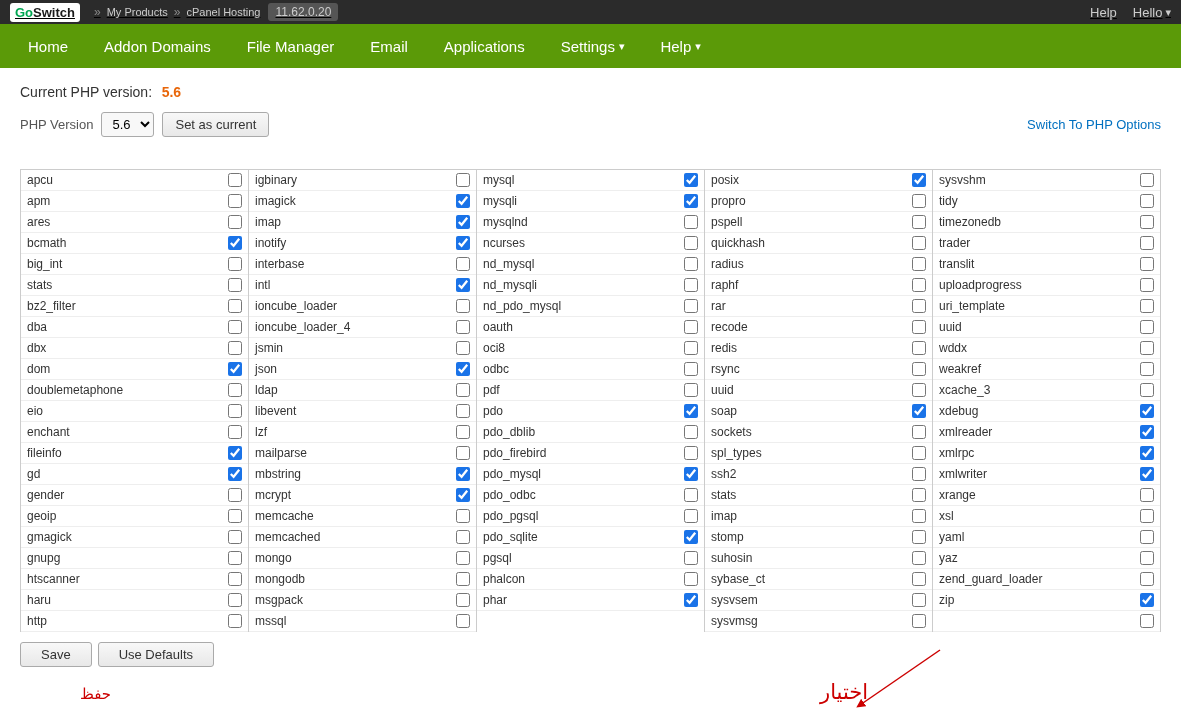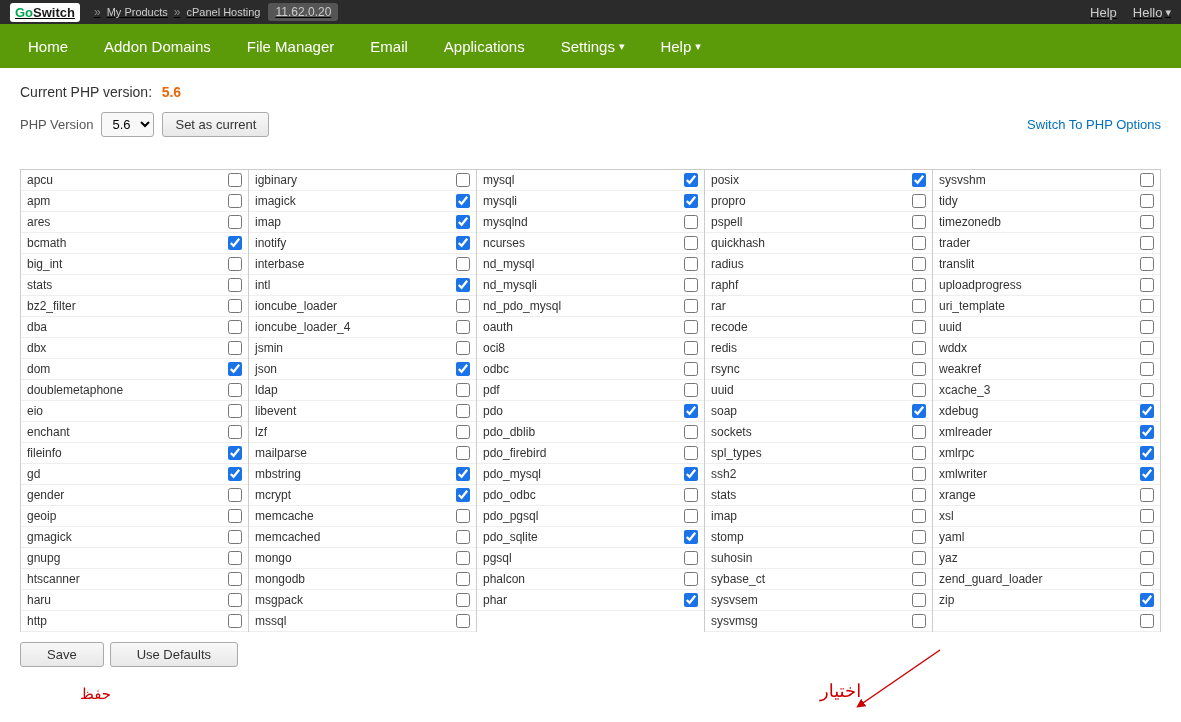--- a/index.html
+++ b/index.html
@@ -111,21 +111,21 @@
       cursor: pointer;
       flex-shrink: 0;
     }
 
     
     .save-row { margin-top: 10px; display: flex; gap: 6px; }
     .save-btn {
       background: linear-gradient(to bottom, #f8f8f8, #e8e8e8);
       border: 1px solid #aaa;
       border-radius: 3px;
-      padding: 4px 26px;
+      padding: 4px 20px;
       font-size: 13px;
       cursor: pointer;
       color: #333;
     }
 
     
     .annotation-area {
       position: relative;
       height: 40px;
     }
@@ -653,21 +653,21 @@
       </div>
     </div>
 
   <div class="save-row">
     <button class="save-btn">Save</button>
     <button class="save-btn">Use Defaults</button>
   </div>
 
   <div class="annotation-area" style="margin-top:8px; position:relative; height:50px;">
     <span class="annotation-text" style="left:60px; top:10px; color:#cc0000; font-size:15px; direction:rtl;">حفظ</span>
-    <span style="position:absolute; left:800px; top:5px; color:#cc0000; font-size:18px; direction:rtl;">اختيار</span>
+    <span style="position:absolute; left:800px; top:5px; color:#cc0000; font-size:21px; direction:rtl;">اختيار</span>
     <svg style="position:absolute; left:820px; top:-30px;" width="120" height="70">
       <line x1="100" y1="5" x2="20" y2="60" stroke="#cc0000" stroke-width="1.5" marker-end="url(#arrowhead)"></line>
       <defs>
         <marker id="arrowhead" markerWidth="6" markerHeight="6" refX="3" refY="3" orient="auto">
           <path d="M0,0 L6,3 L0,6 Z" fill="#cc0000"></path>
         </marker>
       </defs>
     </svg>
   </div>
 

